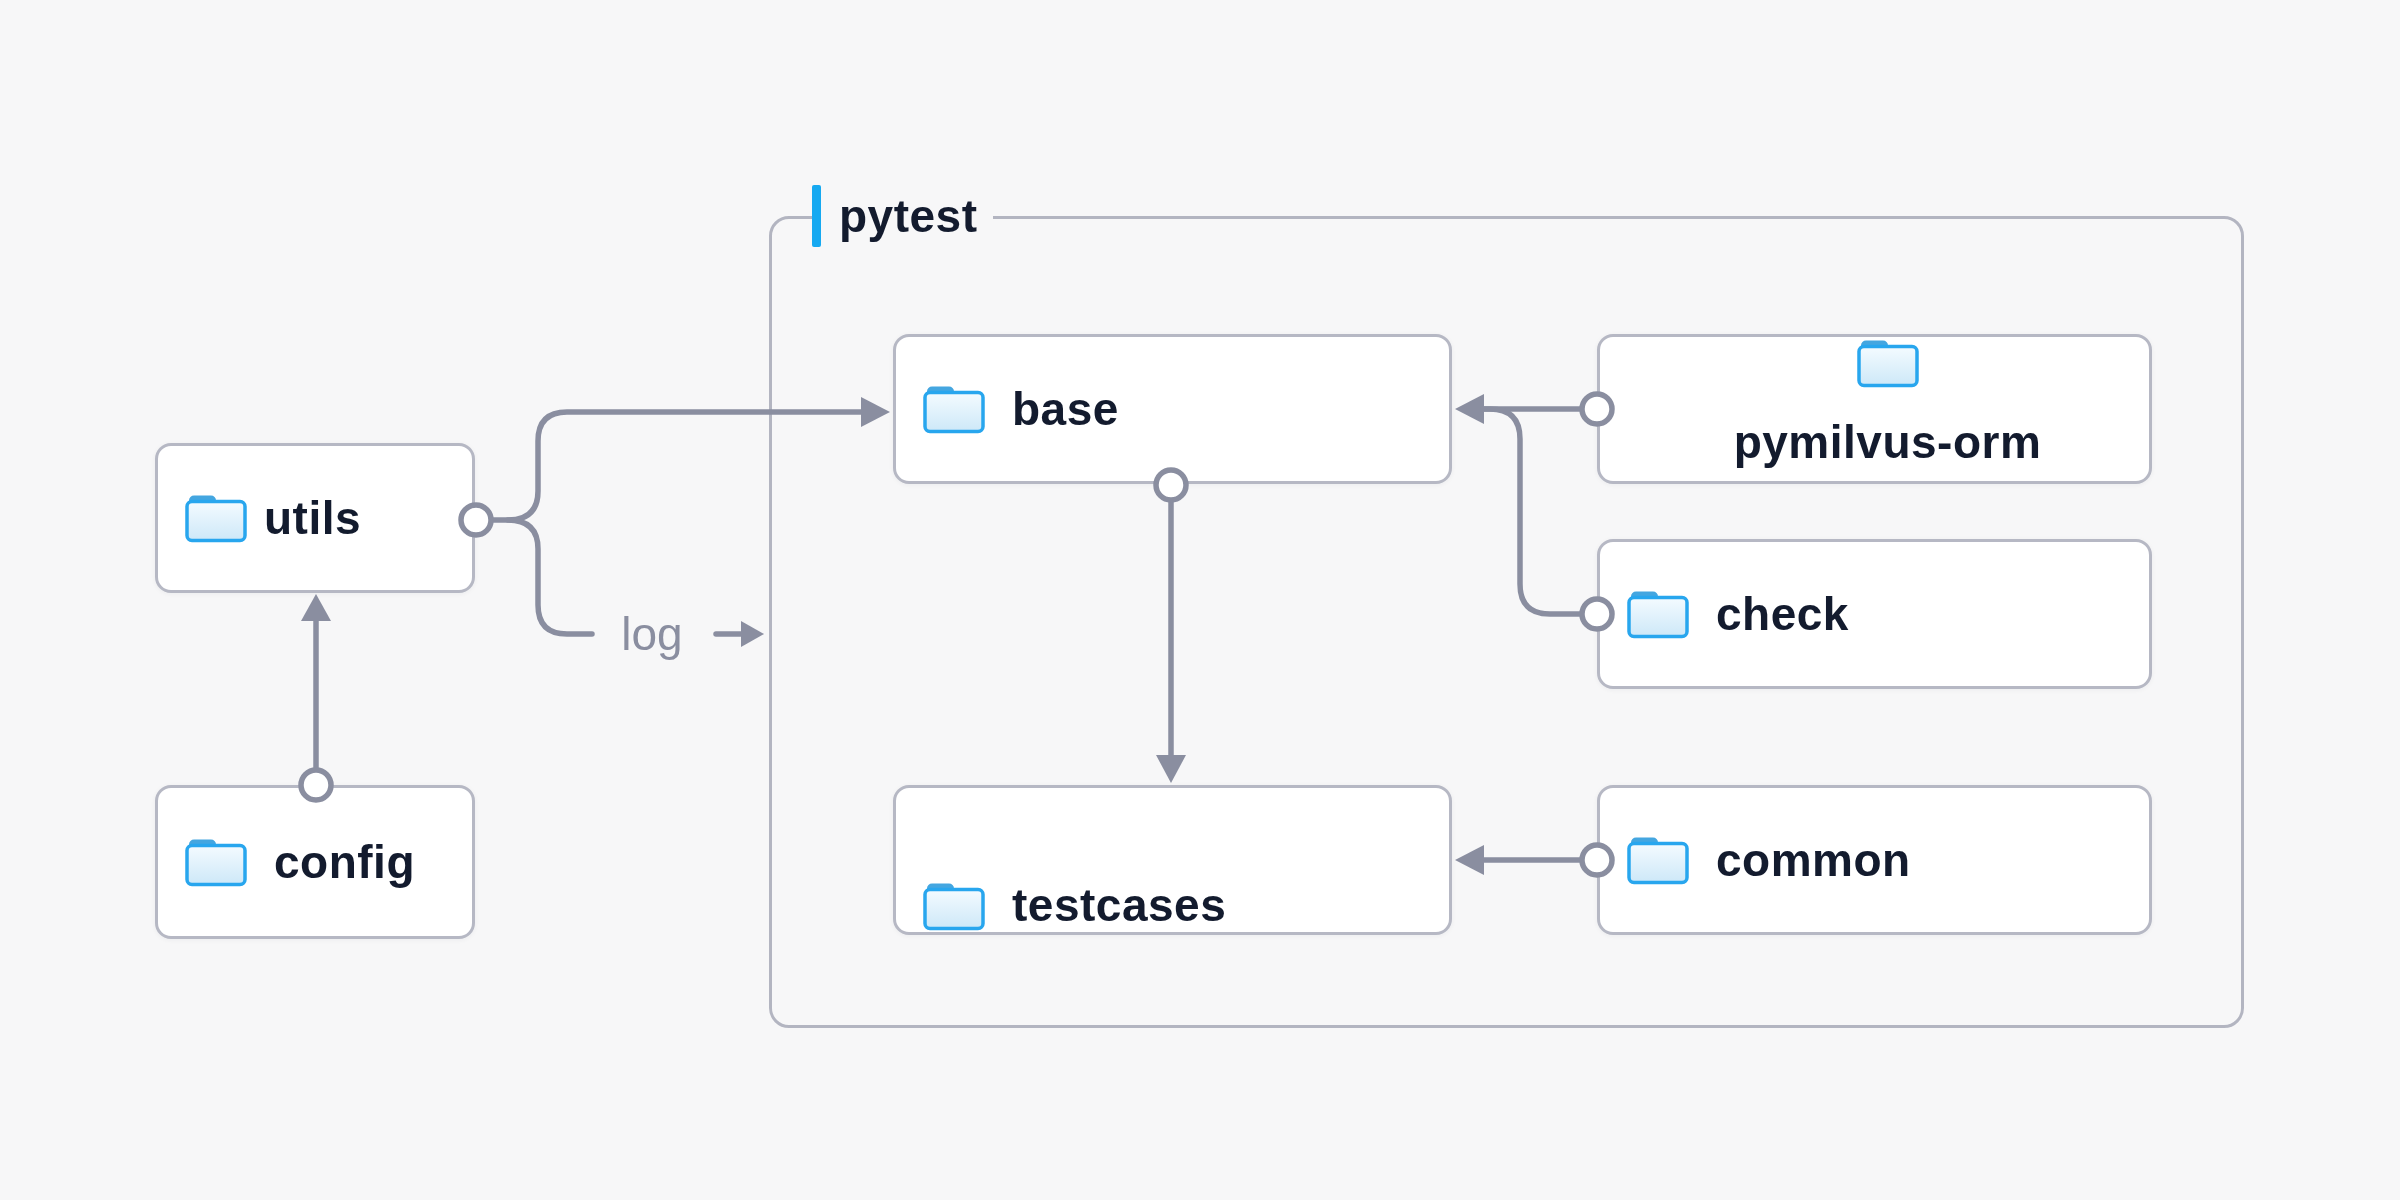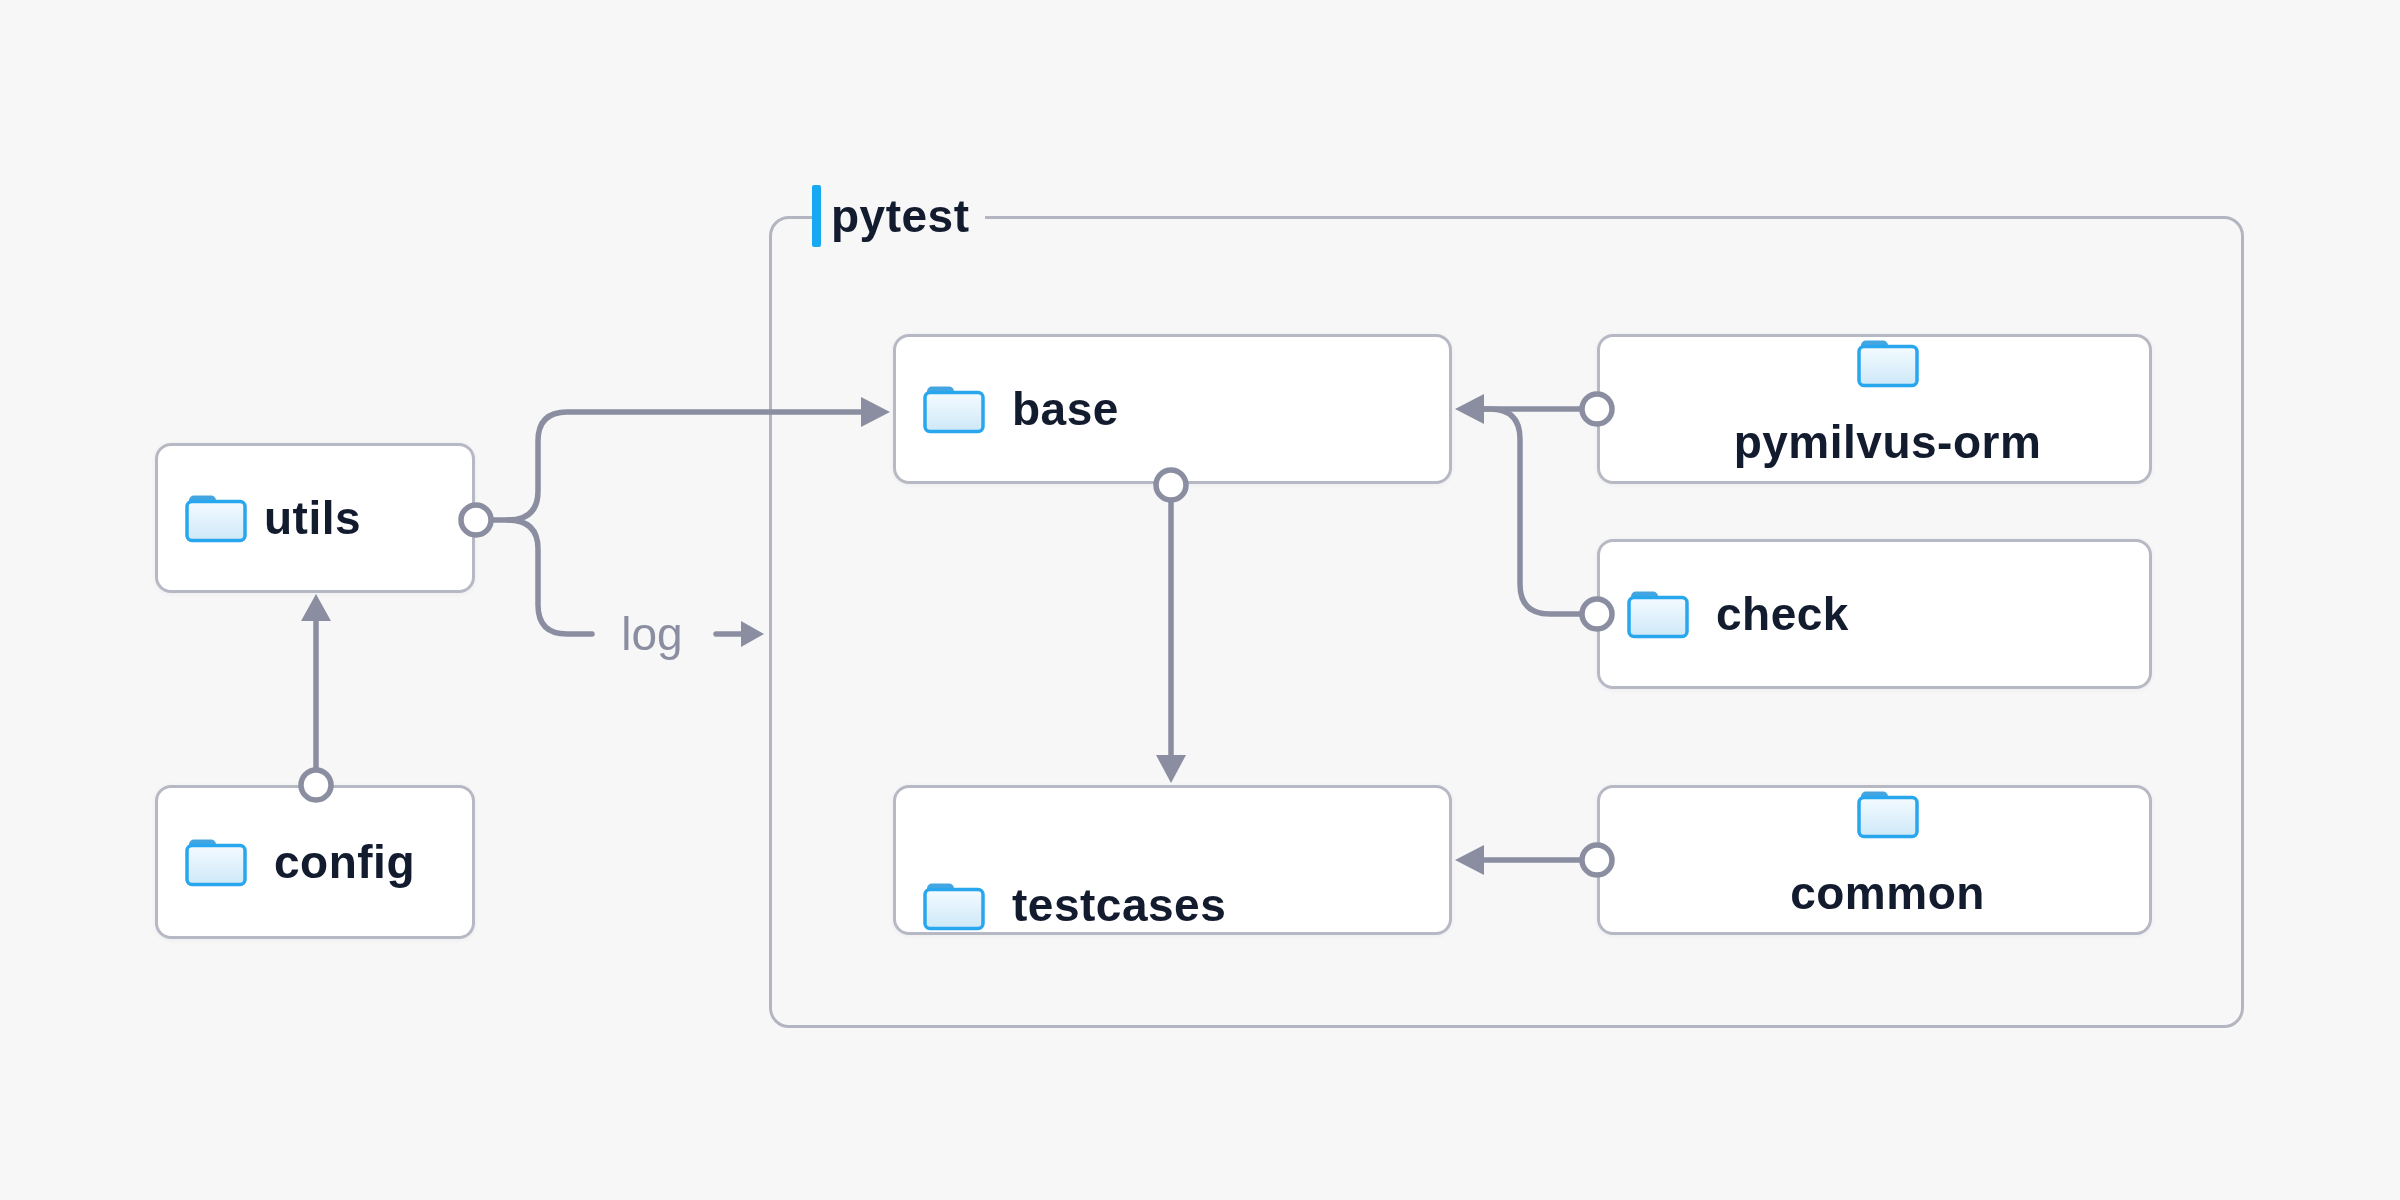--- a/index.html
+++ b/index.html
@@ -17,21 +17,21 @@
     font-family:"Liberation Sans","DejaVu Sans",sans-serif;overflow:hidden;
   }
   
   .group{
     position:absolute;left:769px;top:216px;width:1475px;height:812px;
     border:3px solid var(--group-border);border-radius:20px;
     background:transparent;box-sizing:border-box;z-index:1;
   }
   .group-label{
     position:absolute;left:812px;top:184px;height:64px;
-    display:flex;align-items:center;gap:10px;
+    display:flex;align-items:center;gap:18px;
     padding:0 16px 0 0;background:var(--bg);z-index:4;
   }
   .group-label .bar{
     width:9px;height:62px;background:var(--accent);border-radius:2px;
   }
   .group-label .title{
     font-size:46px;font-weight:700;color:var(--navy);letter-spacing:.5px;
   }
   
   .node{
@@ -44,21 +44,21 @@
   .node .node-label{
     font-size:46px;font-weight:700;color:var(--navy);letter-spacing:.5px;
     white-space:nowrap;
   }
   .n-utils     {left:155px; top:443px; width:320px; height:150px;gap:16px;}
   .n-config    {left:155px; top:785px; width:320px; height:154px;}
   .n-base      {left:893px; top:334px; width:559px; height:150px;}
   .n-pymilvus  {left:1597px;top:334px; width:555px; height:150px;flex-direction:column;}
   .n-check     {left:1597px;top:539px; width:555px; height:150px;}
   .n-testcases {left:893px; top:785px; width:559px; height:150px;align-items:flex-end;}
-  .n-common    {left:1597px;top:785px; width:555px; height:150px;flex-direction:column;}
+  .n-common    {left:1597px;top:785px; width:555px; height:150px;}
   
   .connectors{
     position:absolute;left:0;top:0;width:2400px;height:1200px;
     z-index:3;pointer-events:none;
   }
   .edge-line{stroke:var(--line);stroke-width:5.5;fill:none;stroke-linecap:round;stroke-linejoin:round;}
   .edge-head{fill:var(--line);stroke:none;}
   .edge-port{fill:#ffffff;stroke:var(--line);stroke-width:5.5;}
   
   .edge-label{

